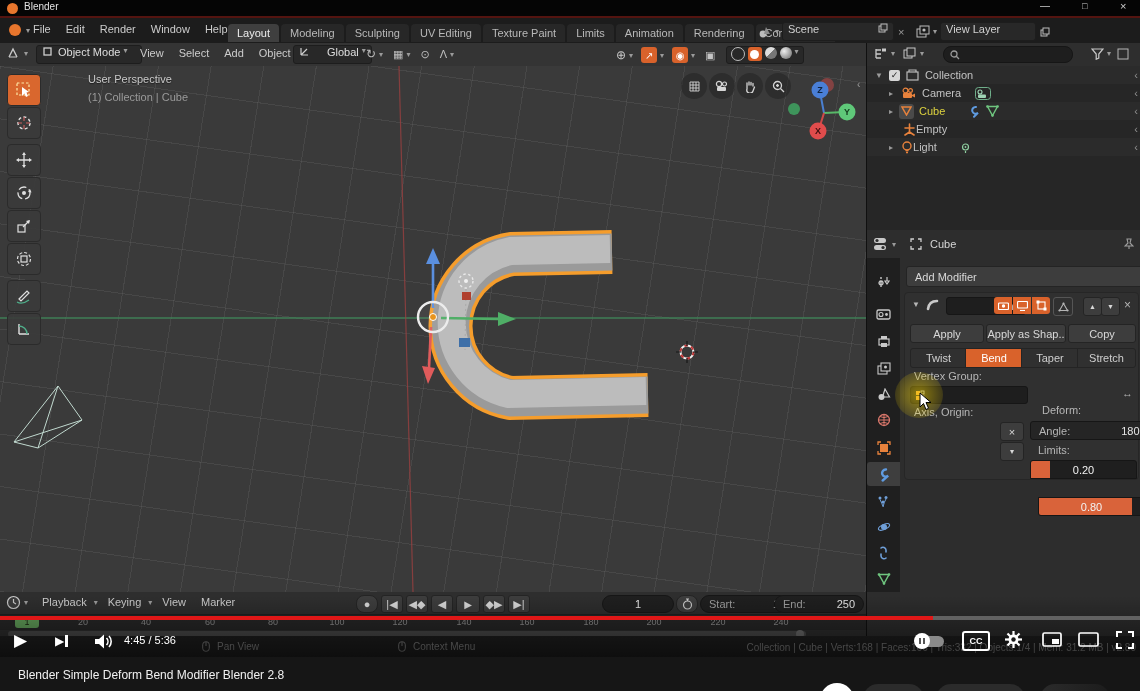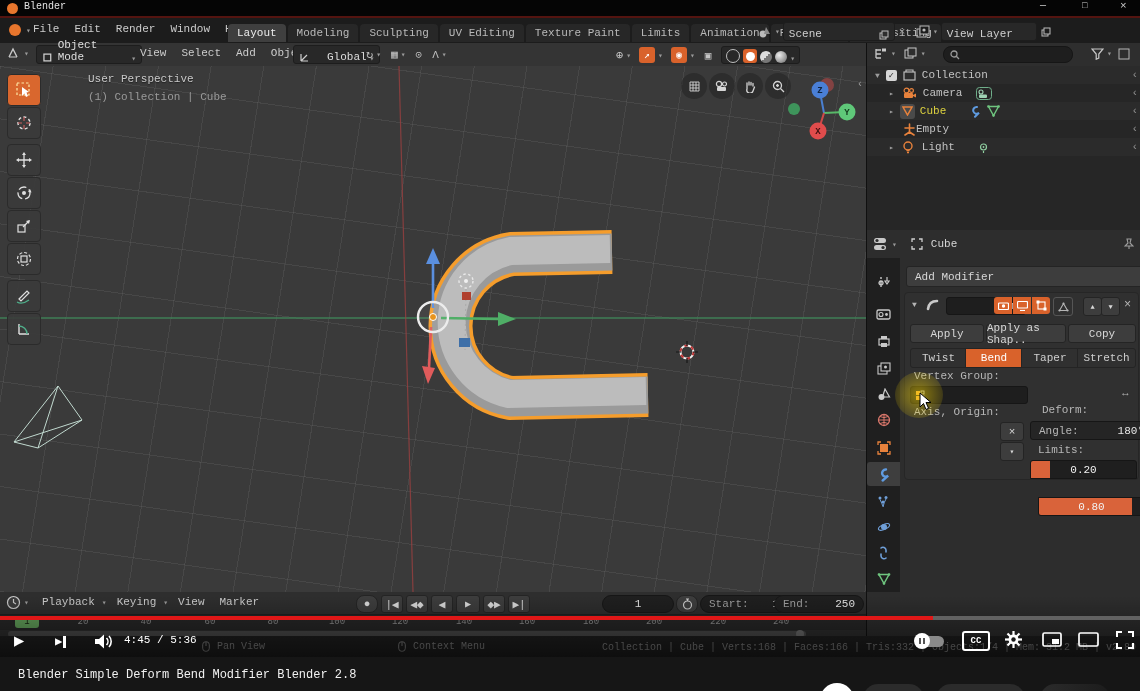--- a/index.html
+++ b/index.html
@@ -1,30 +1,30 @@
 <!DOCTYPE html>
 <html><head>
 <meta charset="utf-8">
 <style>
   html,body{margin:0;padding:0;background:#000;}
   .stage{position:relative;width:1140px;height:691px;overflow:hidden;background:#101010;
-         font-family:Liberation Mono, monospace;color:#c6c6c6;font-size:11px;}
+         font-family:Liberation Sans, sans-serif;color:#c6c6c6;font-size:11px;}
   .abs{position:absolute;}
   .row{display:flex;align-items:center;}
   
   .titlebar{left:0;top:0;width:1140px;height:16px;background:#050505;color:#d8d8d8;}
   .redline{left:0;top:16px;width:1140px;height:2px;background:#541410;}
   .topbar{left:0;top:18px;width:1140px;height:25px;background:#1c1c1c;}
   .toolheader{left:0;top:43px;width:866px;height:23px;background:#343434;border-bottom:1px solid #262626;}
   .outheader{left:867px;top:43px;width:273px;height:23px;background:#2e2e2e;border-bottom:1px solid #222;}
   .tab{padding:3px 9px;background:#272727;border-radius:4px 4px 0 0;margin-right:2px;color:#b9b9b9;cursor:default;}
   .tab.active{background:#3f3f3f;color:#ececec;}
   .menuitem{margin-right:15px;color:#cccccc;}
   .chev{font-size:8px;color:#9a9a9a;margin-left:3px;}
-  .widget{background:#282828;border:1px solid #1d1d1d;border-radius:3px;height:17px;display:flex;align-items:flex-end;padding:0 5px;}
+  .widget{background:#282828;border:1px solid #1d1d1d;border-radius:3px;height:17px;display:flex;align-items:flex-start;padding:0 5px;}
   
   .viewport{left:0;top:66px;width:866px;height:526px;background:#3a3a3a;
     background-image:repeating-linear-gradient(8deg, rgba(140,140,140,.16) 0 1px, transparent 1px 52px),
                      repeating-linear-gradient(99deg, rgba(140,140,140,.16) 0 1px, transparent 1px 52px);}
   .vplabel{color:#c9c9c9;text-shadow:0 1px 1px rgba(0,0,0,.5);}
   .vpsub{color:#9a9a9a;}
   .toolbtn{width:32px;height:30px;background:#3a3a3ae0;border:1px solid #2b2b2b;border-radius:4px;
            display:flex;align-items:center;justify-content:center;margin-bottom:1px;}
   .toolbtn.active{background:#d9672e;}
   .navbtn{width:26px;height:26px;border-radius:50%;background:rgba(35,35,35,.55);
@@ -427,21 +427,21 @@
         </svg>
       <span style="margin-left:0;">Empty</span>
       <span style="position:absolute;right:2px;color:#8f8f8f;">‹</span>
     </div>
     <div class="outrow">
       <span style="margin-left:22px;color:#9a9a9a;font-size:8px;">▸</span>
       <svg width="12" height="13" viewBox="0 0 12 13" style="margin-left:8px;">
           <circle cx="6" cy="5" r="4" fill="none" stroke="#e8823c" stroke-width="1.4"></circle>
           <path d="M4.5 9.5 h3 M5 11.5 h2" stroke="#e8823c" stroke-width="1.3"></path>
         </svg>
-      <span style="margin-left:8px;">Light</span>
+      <span style="">Light</span>
       <svg width="13" height="13" viewBox="0 0 13 13" style="margin-left:22px;">
           <circle cx="6.5" cy="6" r="3" fill="none" stroke="#8fcfa0" stroke-width="1.2"></circle>
           <circle cx="6.5" cy="6" r="0.9" fill="#8fcfa0"></circle>
           <path d="M6.5 10 v2" stroke="#8fcfa0" stroke-width="1.2"></path>
         </svg>
       <span style="position:absolute;right:2px;color:#8f8f8f;">‹</span>
     </div>
   </div>
 
   <div class="abs props">

